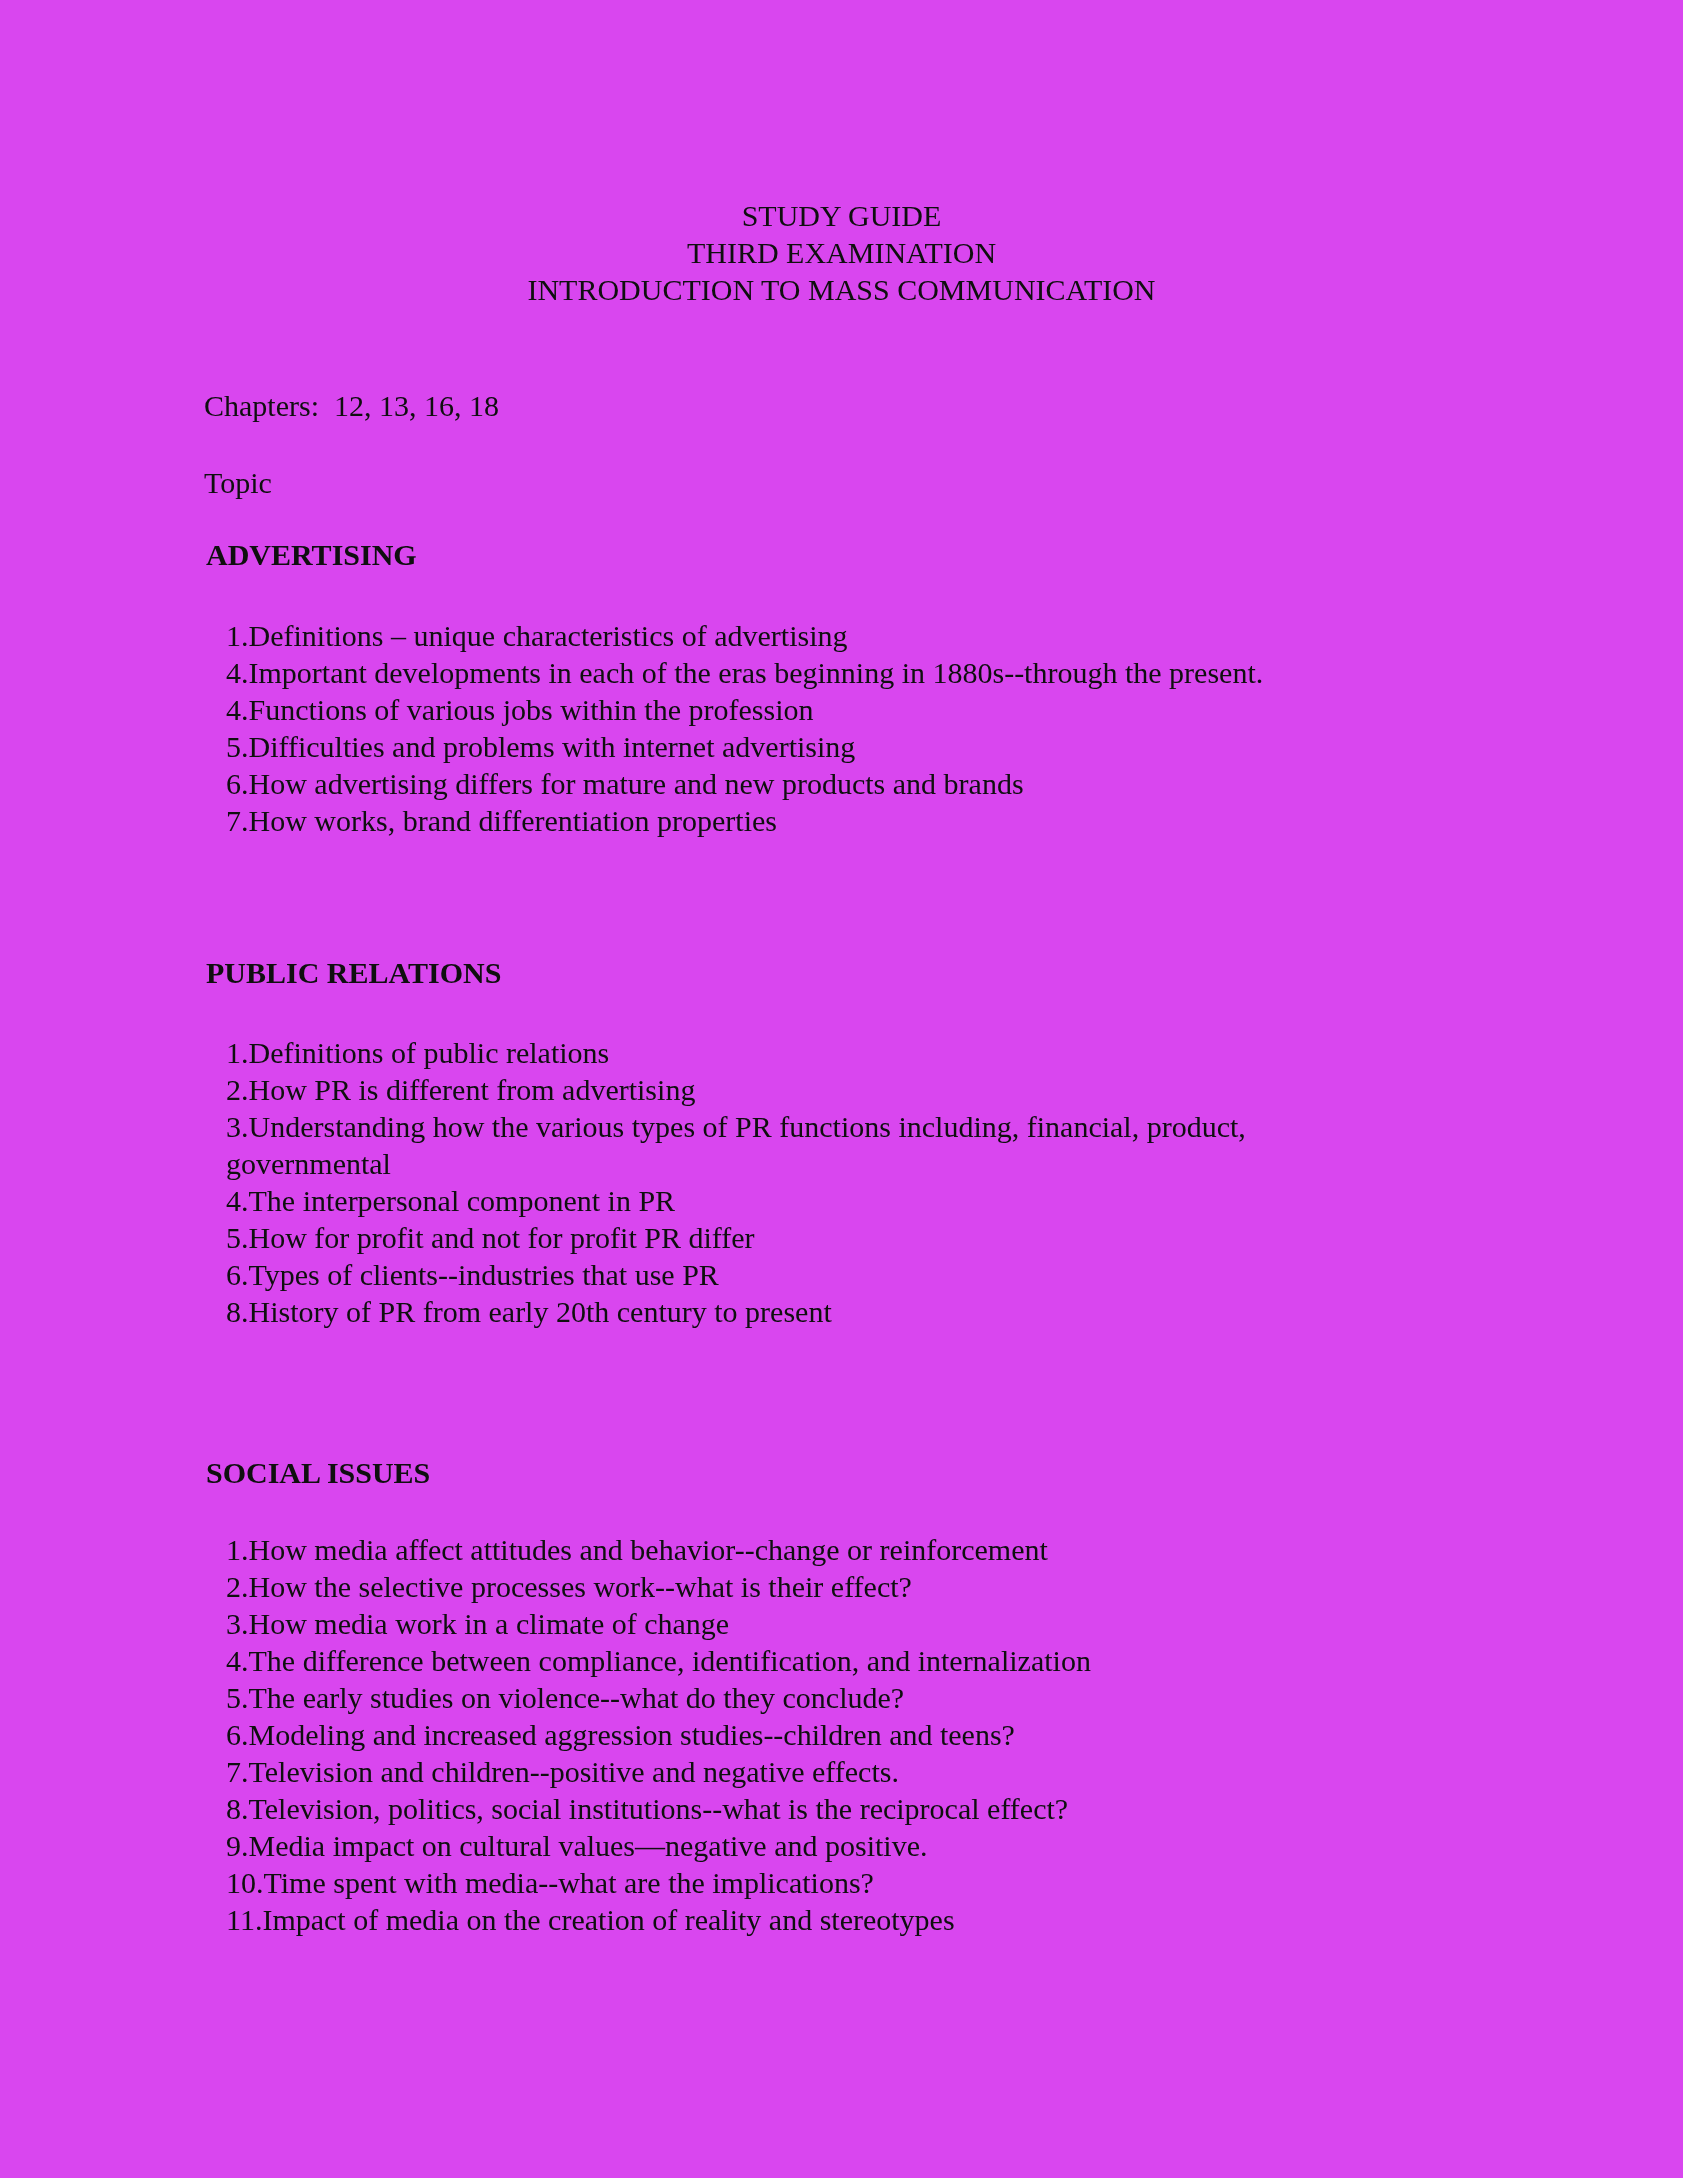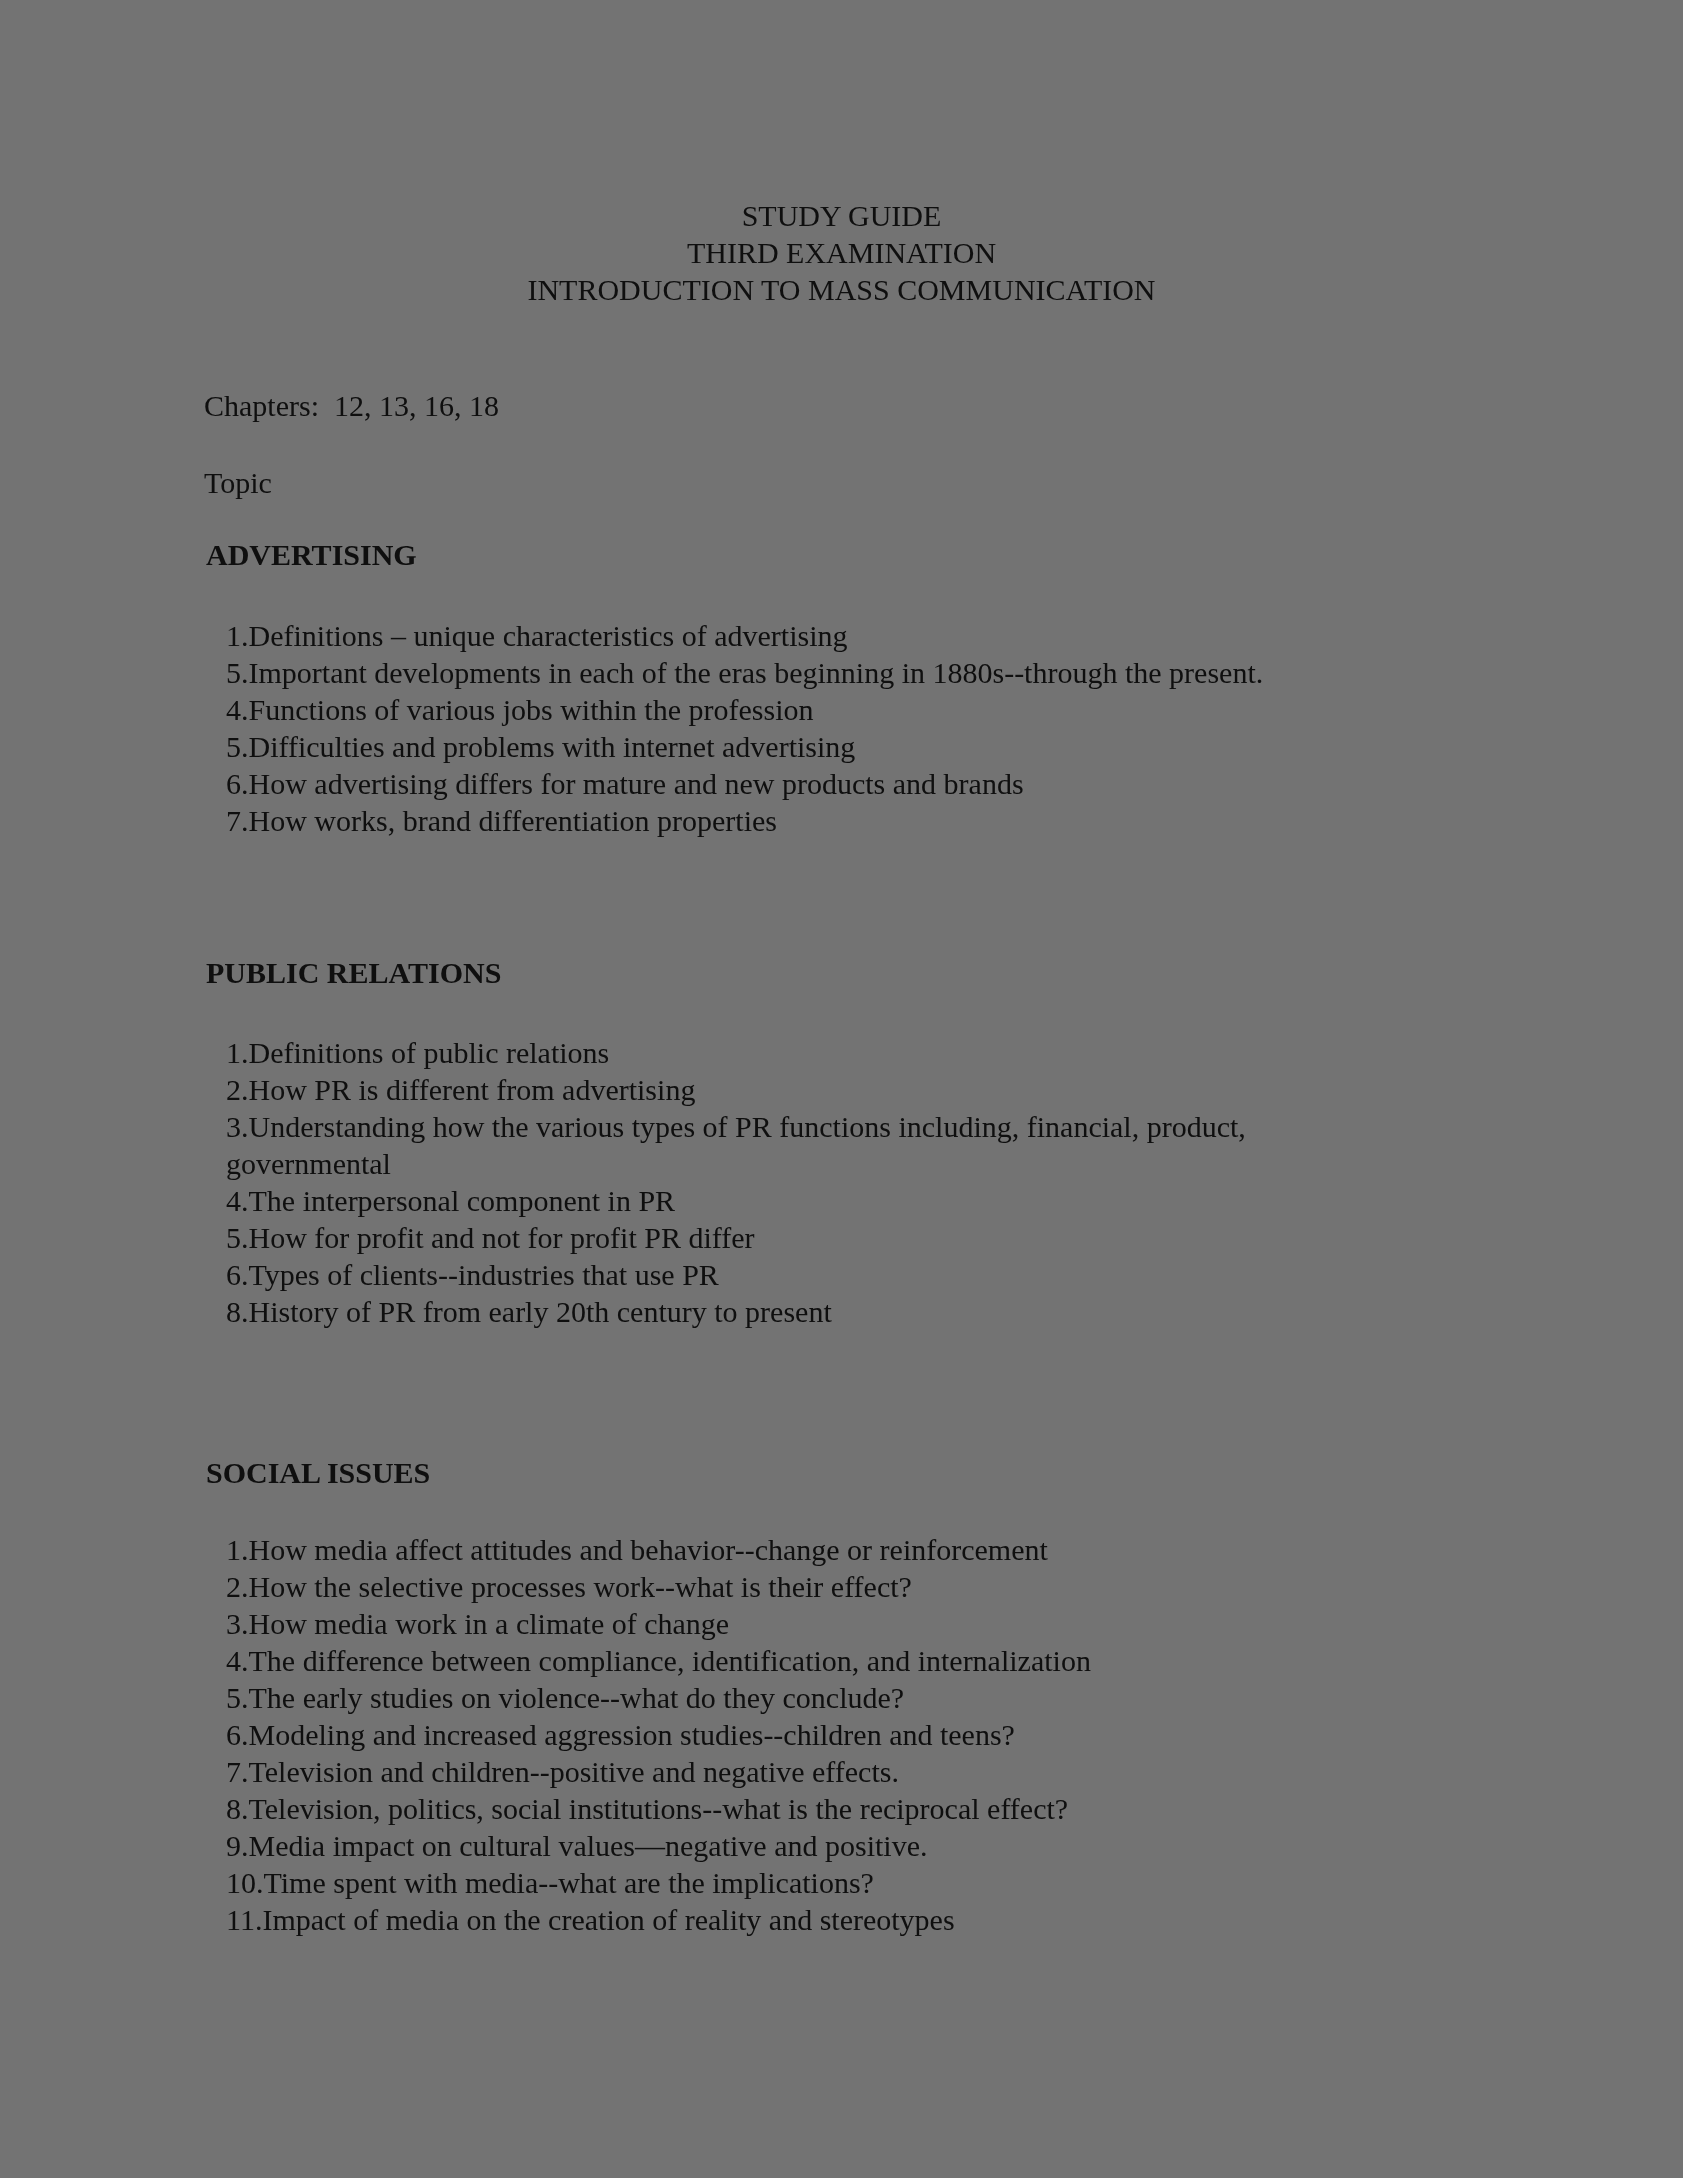--- a/index.html
+++ b/index.html
@@ -4,21 +4,21 @@
 <style>
   html, body {
     margin: 0;
     padding: 0;
     background: #ffffff;
   }
   .page {
     position: relative;
     width: 1683px;
     height: 2178px;
-    background: #737373;
+    background: #d946ef;
     color: #0f0f0f;
     font-family: "Liberation Serif", "DejaVu Serif", serif;
     font-size: 30px;
     line-height: 37px;
     overflow: hidden;
   }
   .title-block {
     position: absolute;
     top: 197px;
     left: 0;
@@ -67,21 +67,21 @@
     <div class="title-line">INTRODUCTION TO MASS COMMUNICATION</div>
   </header>
 
   <div class="plain-line chapters">Chapters:  12, 13, 16, 18</div>
 
   <div class="plain-line topic">Topic</div>
 
   <h2 class="section-heading heading-advertising">ADVERTISING</h2>
   <div class="list list-advertising">
     <div class="list-line">1.Definitions – unique characteristics of advertising</div>
-    <div class="list-line">5.Important developments in each of the eras beginning in 1880s--through the present.</div>
+    <div class="list-line">4.Important developments in each of the eras beginning in 1880s--through the present.</div>
     <div class="list-line">4.Functions of various jobs within the profession</div>
     <div class="list-line">5.Difficulties and problems with internet advertising</div>
     <div class="list-line">6.How advertising differs for mature and new products and brands</div>
     <div class="list-line">7.How works, brand differentiation properties</div>
   </div>
 
   <h2 class="section-heading heading-public-relations">PUBLIC RELATIONS</h2>
   <div class="list list-public-relations">
     <div class="list-line">1.Definitions of public relations</div>
     <div class="list-line">2.How PR is different from advertising</div>

